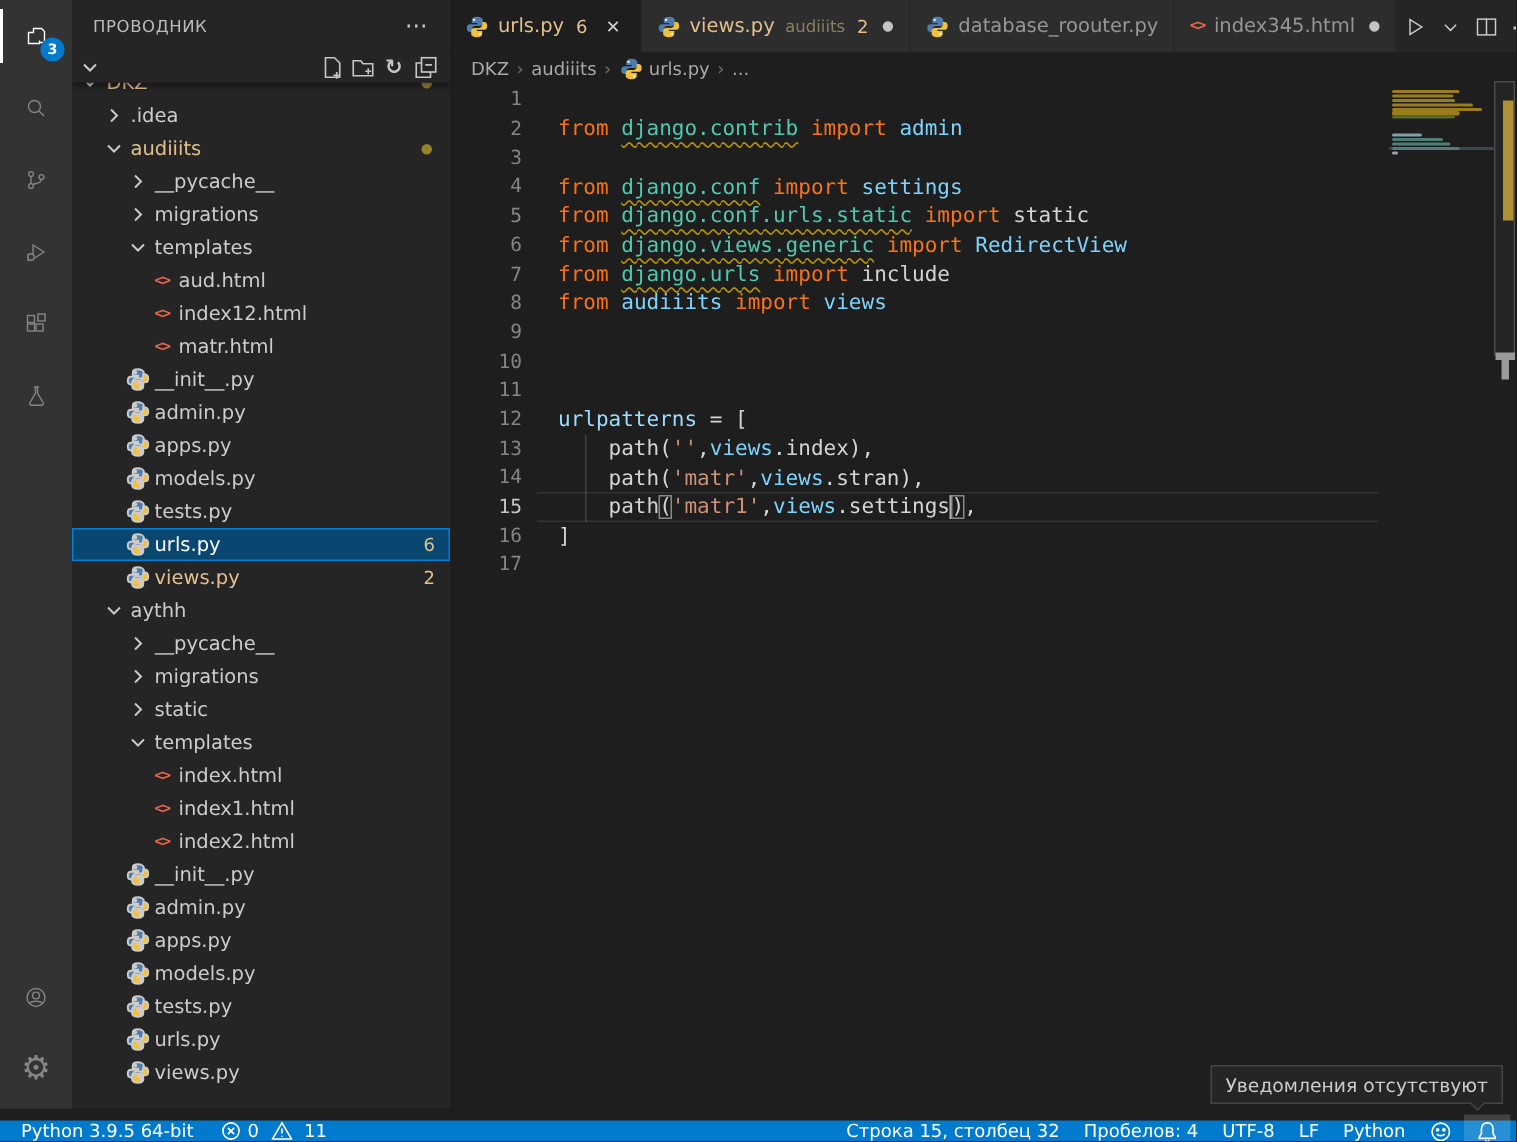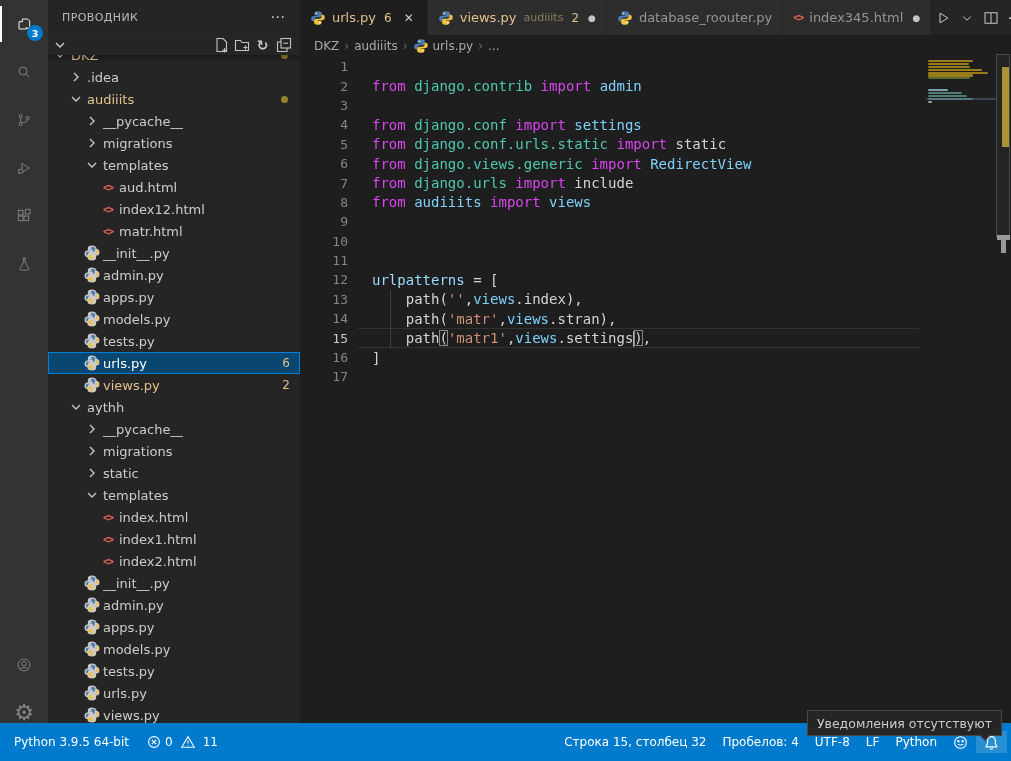--- a/index.html
+++ b/index.html
@@ -67,37 +67,37 @@
   .bc-item .glyph { margin-right:4px; display:flex; }
 
   
   .code { position:absolute; top:57px; left:0; right:0; bottom:0; font-family:"DejaVu Sans Mono","Liberation Mono",monospace; font-size:14px; }
   .crow { position:relative; height:19.4px; display:flex; align-items:center; white-space:pre; }
   .crow .ln { width:48px; flex:none; text-align:right; color:#858585; font-size:13px; }
   .crow .ct { margin-left:24px; }
   .crow.cur .ln { color:#c6c6c6; }
   .crow.cur::after { content:''; position:absolute; left:58px; right:92px; top:0; bottom:0; border-top:1px solid rgba(255,255,255,.09); border-bottom:1px solid rgba(255,255,255,.09); pointer-events:none; }
   .crow.ig::before { content:''; position:absolute; left:90px; top:0; bottom:0; border-left:1px solid #404040; }
-  .tk-kw { color:#d946ef; } .tk-mod { color:#4ec9b0; } .tk-type { color:#7dd3fc; }
+  .tk-kw { color:#f97316; } .tk-mod { color:#4ec9b0; } .tk-type { color:#7dd3fc; }
   .tk-pl { color:#d4d4d4; } .tk-str { color:#ce9178; } .tk-var { color:#9cdcfe; }
-  .tk-u { text-decoration-style:wavy; text-decoration-color:#b89500; text-decoration-thickness:1px; text-underline-offset:3.5px;text-align:right; }
+  .tk-u { text-decoration:underline; text-decoration-style:wavy; text-decoration-color:#b89500; text-decoration-thickness:1px; text-underline-offset:3.5px;text-align:right; }
   .tk-box { outline:1px solid #888888; outline-offset:-1px; }
   .caret { display:inline-block; width:0; border-left:1.4px solid #aeafad; height:16px; vertical-align:middle; }
 
   
   .minimap { position:absolute; top:48px; right:15px; width:70px; height:200px; }
   .mm-row { position:absolute; height:2.2px; border-radius:1px; }
   .scrollzone { position:absolute; top:54px; right:1px; width:14px; height:183px; border:1px solid #4a4a4a; background:rgba(121,121,121,.08); }
   .ruler-mark { position:absolute; top:67px; right:2px; width:7px; height:80px; background:#c8a538; opacity:.85; }
   .t-marker { position:absolute; right:1px; top:235px; width:13px; height:19px; }
   .t-marker .bar { position:absolute; left:0; top:0; width:13px; height:5px; background:#9a9a9a; }
   .t-marker .stem { position:absolute; left:4px; top:5px; width:5px; height:13px; background:#9a9a9a; }
 
   
-  .statusbar { position:absolute; left:0; right:0; bottom:0; height:38px; background:#007acc; color:#ffffff; display:flex; align-items:center; font-size:12px; z-index:10; }
+  .statusbar { position:absolute; left:0; right:0; bottom:0; height:14px; background:#007acc; color:#ffffff; display:flex; align-items:center; font-size:12px; z-index:10; }
   .st-item { display:flex; align-items:center; padding:0 8px; height:22px; cursor:pointer; }
   .st-item svg { stroke:#ffffff; fill:none; stroke-width:1.1; }
   .st-left { display:flex; margin-left:6px; }
   .st-right { display:flex; margin-left:auto; margin-right:4px;justify-content:flex-end; }
   .st-prob svg { margin:0 4px 0 2px; }
   .st-item.hovered { background:rgba(255,255,255,.16); }
 
   
   .tooltip { position:absolute; right:9px; bottom:25px; height:26px; background:#252526; border:1px solid #454545; color:#cccccc; font-size:12.5px; display:flex; align-items:center; padding:0 9px; z-index:20; }
   .tooltip::after { content:''; position:absolute; right:12px; bottom:-4px; width:7px; height:7px; background:#252526; border-right:1px solid #454545; border-bottom:1px solid #454545; transform:rotate(45deg); }

